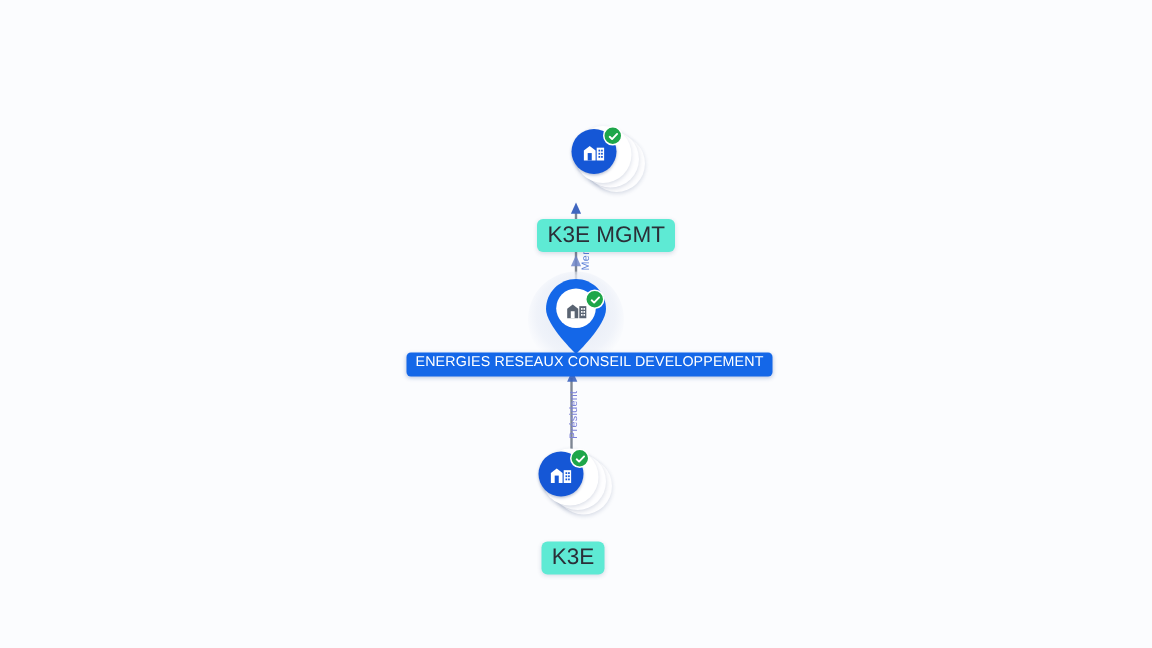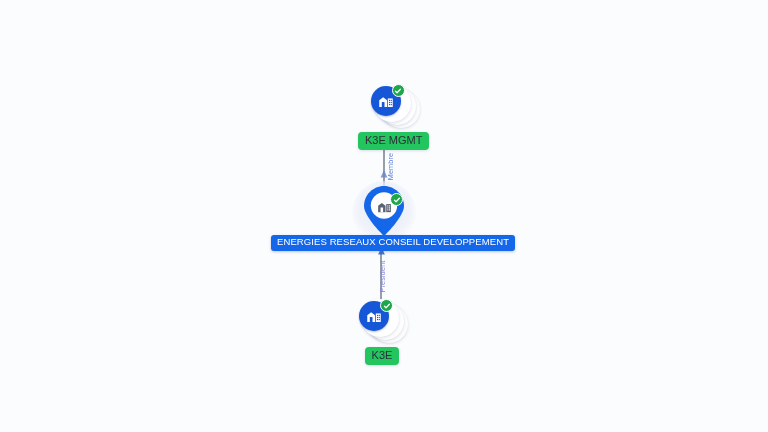--- a/index.html
+++ b/index.html
@@ -108,25 +108,25 @@
     align-items: center;
     justify-content: center;
     box-sizing: border-box;
   }
   .check-badge svg { display:block; }
 
   .round-node .check-badge { left: 25px; top: 0px; }
 
   
   .node-pill {
-    margin-top: 2px;
-    background: #22c55e;
+    margin-top: 16px;
+    background: #5eead4;
     border-radius: 4px;
     padding: 2px 7px 3px 7px;
-    font-size: 11px;
+    font-size: 15px;
     color: #2b2f38;
     white-space: nowrap;
     box-shadow: 0 1px 3px rgba(40,60,110,0.16);
     line-height: 1.15;
   }
 
   
   .pin-node {
     position: absolute;
     display: flex;

